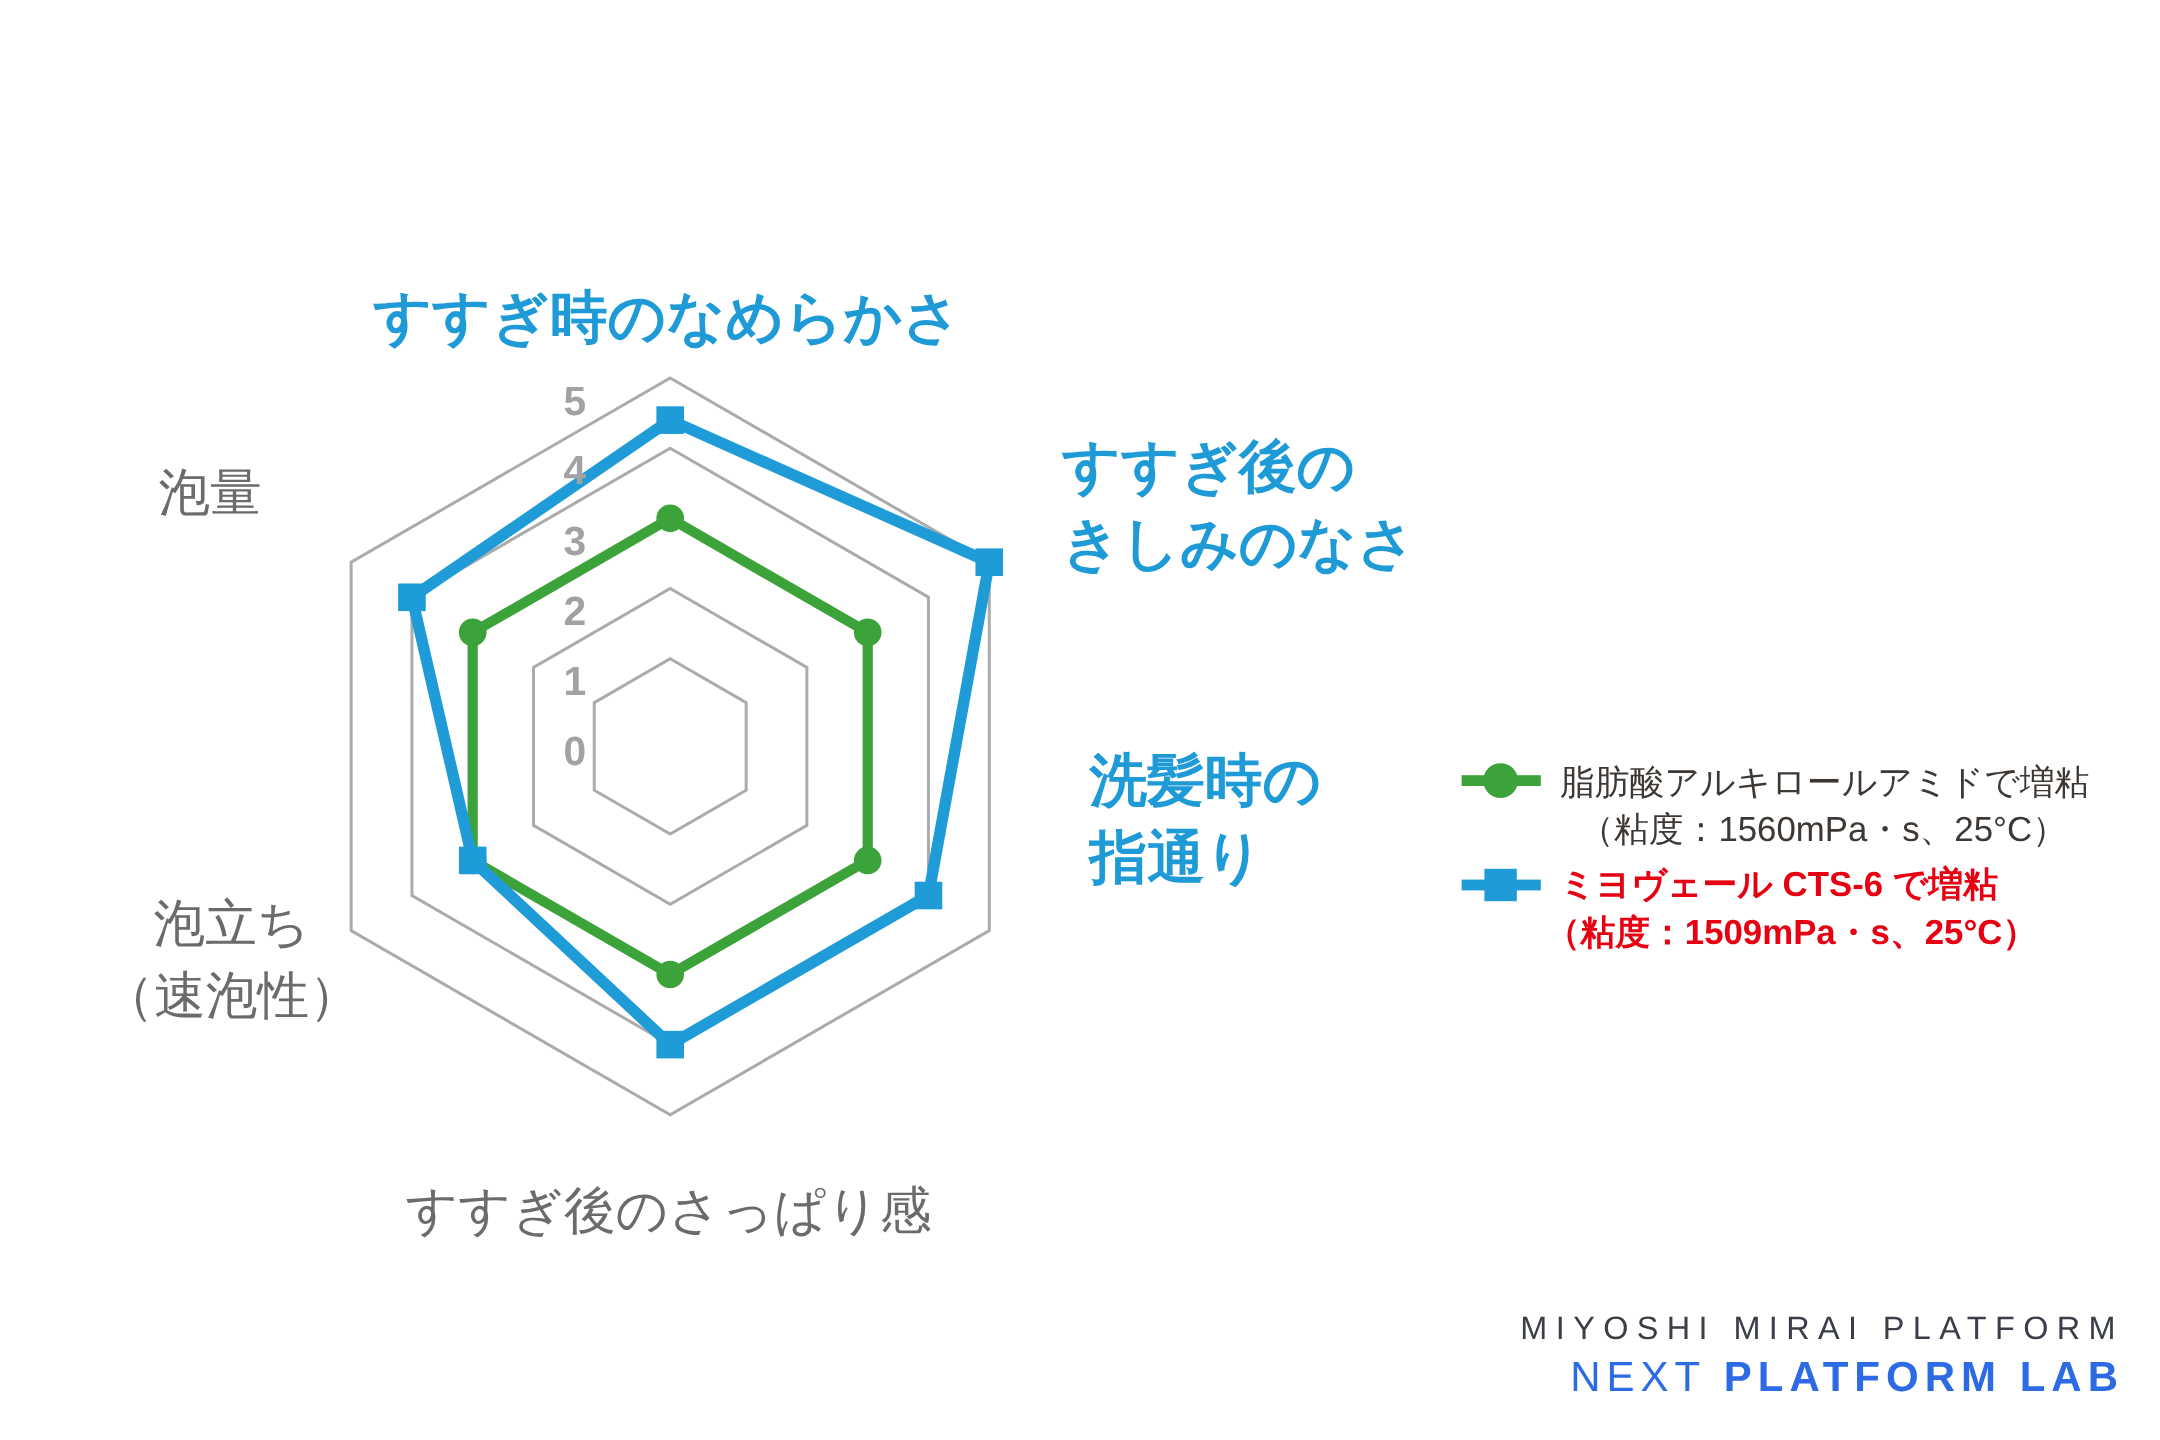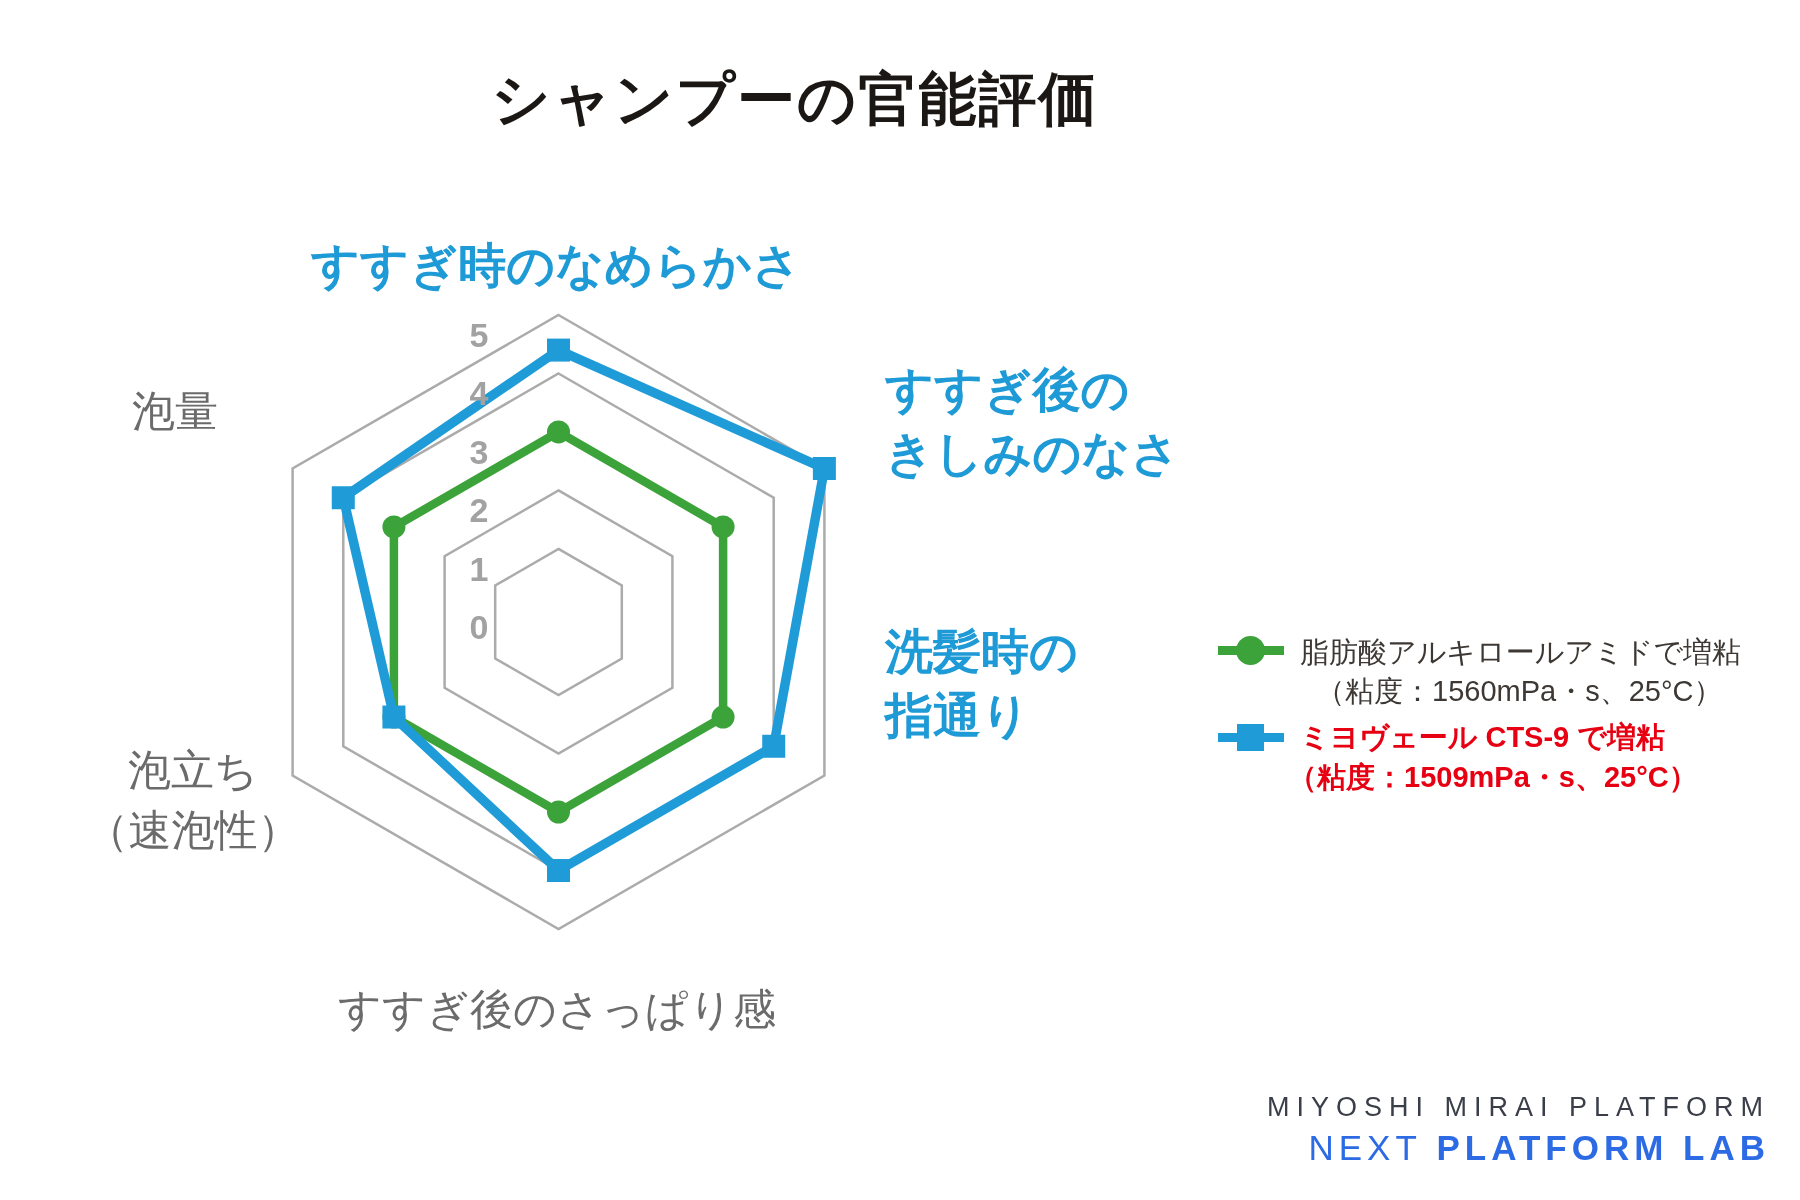--- a/index.html
+++ b/index.html
@@ -24,21 +24,20 @@
   .logo-line1{top:1092px;font-size:27px;font-weight:400;letter-spacing:7px;color:#3a3e48;}
   .logo-line2{top:1128px;font-size:35px;letter-spacing:5px;color:#2d6be4;}
   .logo-next{font-weight:400;margin-left:32px;}
   .logo-rest{font-weight:800;}
 </style>
 </head>
 <body>
 
 <div id="stage">
 
-  <div class="page-title">シャンプーの官能評価</div>
 
   <svg id="radar-svg" width="1800" height="1200" viewBox="0 0 1800 1200">
       <polygon points="558.5,548.9 621.8,585.5 621.8,658.5 558.5,695.1 495.2,658.5 495.2,585.5" fill="none" stroke="#ababab" stroke-width="2.5"></polygon>
       <polygon points="558.5,490.4 672.4,556.2 672.4,687.8 558.5,753.6 444.6,687.8 444.6,556.2" fill="none" stroke="#ababab" stroke-width="2.5"></polygon>
       <polygon points="558.5,432.0 723.1,527.0 723.1,717.0 558.5,812.0 393.9,717.0 393.9,527.0" fill="none" stroke="#ababab" stroke-width="2.5"></polygon>
       <polygon points="558.5,373.5 773.7,497.7 773.7,746.3 558.5,870.5 343.3,746.3 343.3,497.7" fill="none" stroke="#ababab" stroke-width="2.5"></polygon>
       <polygon points="558.5,315.0 824.4,468.5 824.4,775.5 558.5,929.0 292.6,775.5 292.6,468.5" fill="none" stroke="#ababab" stroke-width="2.5"></polygon>
       <polygon points="558.5,432.0 723.1,527.0 723.1,717.0 558.5,812.0 393.9,717.0 393.9,527.0" fill="none" stroke="#3ca23a" stroke-width="8.5" stroke-linejoin="miter"></polygon>
       <circle cx="558.5" cy="431.96000000000004" r="11.5" fill="#3ca23a"></circle>
       <circle cx="723.0794677351947" cy="526.98" r="11.5" fill="#3ca23a"></circle>
@@ -64,21 +63,21 @@
       <div class="tick-label" style="left: 479px; top: 335px;">5</div>
     </div>
   <div id="axis-label-layer">
       <div class="axis-label blue centered" style="left: 556px; top: 234px; text-align: right;">
         <div>すすぎ時のなめらかさ</div>
       </div>
       <div class="axis-label blue" style="left: 885px; top: 346px; margin-top: 12px;">
         <div>すすぎ後の</div>
         <div>きしみのなさ</div>
       </div>
-      <div class="axis-label blue" style="left: 885px; top: 620px;">
+      <div class="axis-label blue" style="left: 908px; top: 620px;">
         <div>洗髪時の</div>
         <div>指通り</div>
       </div>
       <div class="axis-label gray centered" style="left: 557px; top: 948px; margin-top: 31px;">
         <div>すすぎ後のさっぱり感</div>
       </div>
       <div class="axis-label gray centered" style="left: 193px; top: 740px;">
         <div>泡立ち</div>
         <div>（速泡性）</div>
       </div>
@@ -88,21 +87,21 @@
     </div>
 
   <div>
     <div class="legend-line" style="left: 1218px; top: 646px; background: rgb(60, 162, 58); width: 66px;"></div>
     <div class="legend-dot" style="left:1236px;top:636px;background:#3ca23a;"></div>
     <div class="legend-text legend-dark" style="left:1300px;top:653px;">脂肪酸アルキロールアミドで増粘</div>
     <div class="legend-text legend-dark" style="left:1288px;top:692px;margin-left:28px;">（粘度：1560mPa・s、25°C）</div>
 
     <div class="legend-line" style="left: 1218px; top: 733px; background: rgb(31, 156, 216); width: 66px;"></div>
     <div class="legend-sq" style="left:1237px;top:724px;background:#1f9cd8;"></div>
-    <div class="legend-text legend-red" style="left:1300px;top:738px;">ミヨヴェール CTS-9 で増粘</div>
+    <div class="legend-text legend-red" style="left:1300px;top:738px;">ミヨヴェール CTS-6 で増粘</div>
     <div class="legend-text legend-red" style="left:1288px;top:778px;text-align:center;">（粘度：1509mPa・s、25°C）</div>
   </div>
 
   <div>
     <div class="logo logo-line1">MIYOSHI MIRAI PLATFORM</div>
     <div class="logo logo-line2">
       <span class="logo-next">NEXT</span><span class="logo-rest"> PLATFORM LAB</span>
     </div>
   </div>
 

